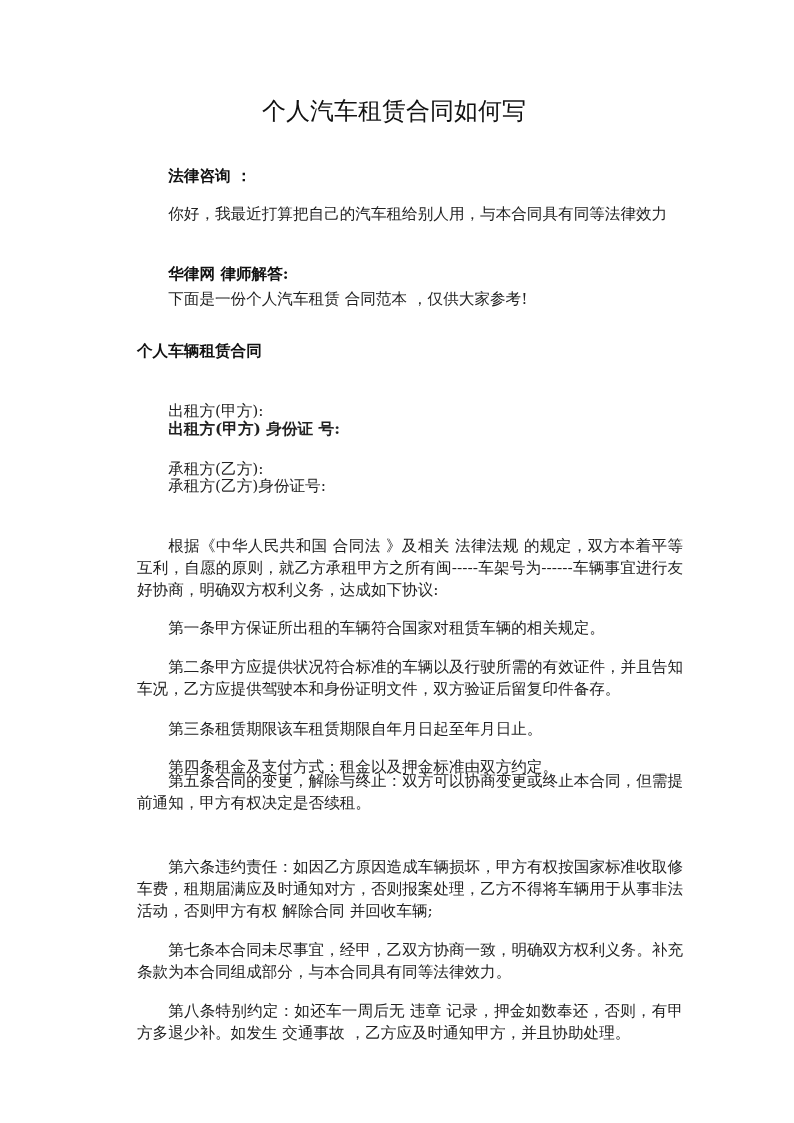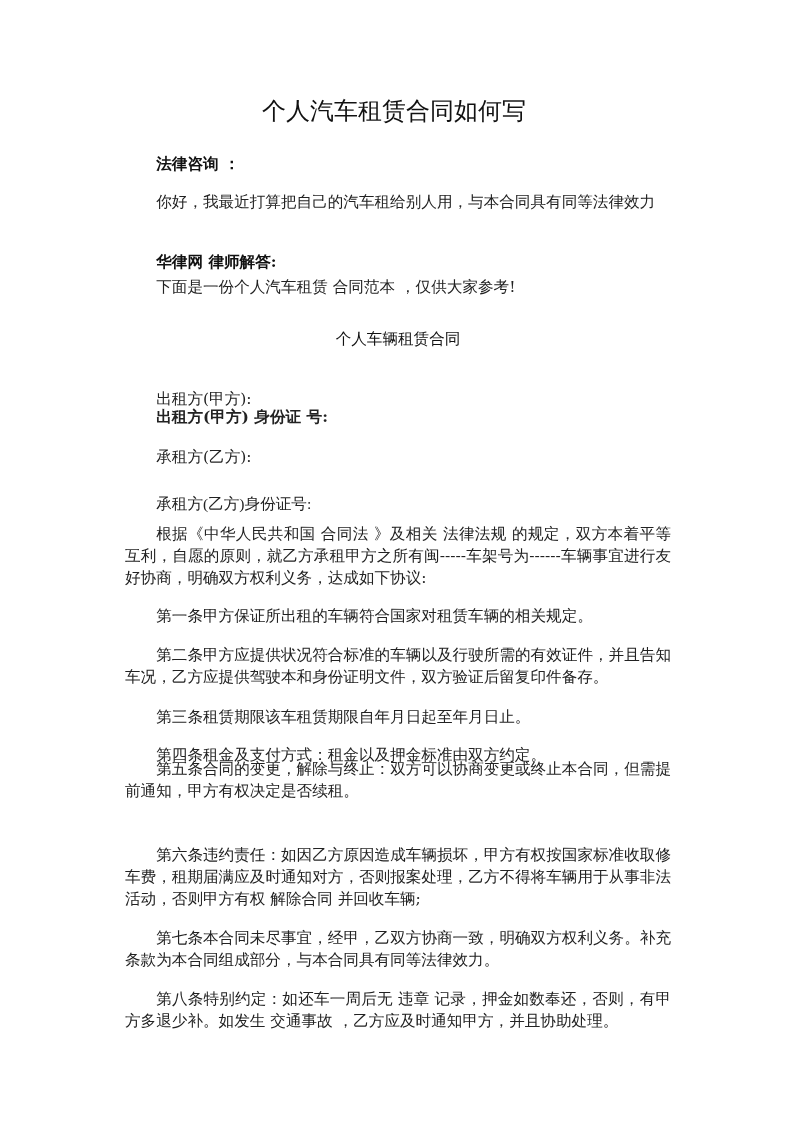--- a/index.html
+++ b/index.html
@@ -35,51 +35,50 @@
     }
     .para {
       position: absolute;
       left: 0;
       width: 546px;
       font-size: 15.6px;
       line-height: 22px;
       text-indent: 2em;
       text-align: justify;
       color: #222;
-      margin: 4px;
+      margin: 16px;
     }
     .para.bold {
       font-weight: bold;
       color: #111;
     }
     .para.center {
       text-indent: 0;
-      text-align: center;
-      font-weight: normal;
+      font-weight: bold;
       color: #111;
     }
   </style>
 </head>
 <body>
 
 <div class="page">
   <div class="title">个人汽车租赁合同如何写</div>
 
   <p class="para bold" style="top:149px;">法律咨询 ：</p>
   <p class="para" style="top:187px;">你好，我最近打算把自己的汽车租给别人用，与本合同具有同等法律效力</p>
 
   <p class="para bold" style="top:247px;">华律网 律师解答:</p>
   <p class="para" style="top:272px;">下面是一份个人汽车租赁  合同范本 ，仅供大家参考!</p>
 
   <p class="para center" style="top:324px;">个人车辆租赁合同</p>
 
   <p class="para" style="top:384px;">出租方(甲方):</p>
   <p class="para" style="top:402px;font-weight:bold;">出租方(甲方)  身份证  号:</p>
   <p class="para" style="top:442px;">承租方(乙方):</p>
-  <p class="para" style="top:489px;font-family:Liberation Serif, serif;">承租方(乙方)身份证号:</p>
+  <p class="para" style="top:459px;">承租方(乙方)身份证号:</p>
 
   <p class="para" style="top:519px;">根据《中华人民共和国  合同法 》及相关  法律法规  的规定，双方本着平等互利，自愿的原则，就乙方承租甲方之所有闽-----车架号为------车辆事宜进行友好协商，明确双方权利义务，达成如下协议:</p>
 
   <p class="para" style="top:601px;">第一条甲方保证所出租的车辆符合国家对租赁车辆的相关规定。</p>
   <p class="para" style="top:640px;">第二条甲方应提供状况符合标准的车辆以及行驶所需的有效证件，并且告知车况，乙方应提供驾驶本和身份证明文件，双方验证后留复印件备存。</p>
   <p class="para" style="top:702px;">第三条租赁期限该车租赁期限自年月日起至年月日止。</p>
   <p class="para" style="top:740px;">第四条租金及支付方式：租金以及押金标准由双方约定。</p>
   <p class="para" style="top:754px;">第五条合同的变更，解除与终止：双方可以协商变更或终止本合同，但需提前通知，甲方有权决定是否续租。</p>
   <p class="para" style="top:840px;">第六条违约责任：如因乙方原因造成车辆损坏，甲方有权按国家标准收取修车费，租期届满应及时通知对方，否则报案处理，乙方不得将车辆用于从事非法活动，否则甲方有权  解除合同  并回收车辆;</p>
   <p class="para" style="top:923px;">第七条本合同未尽事宜，经甲，乙双方协商一致，明确双方权利义务。补充条款为本合同组成部分，与本合同具有同等法律效力。</p>

